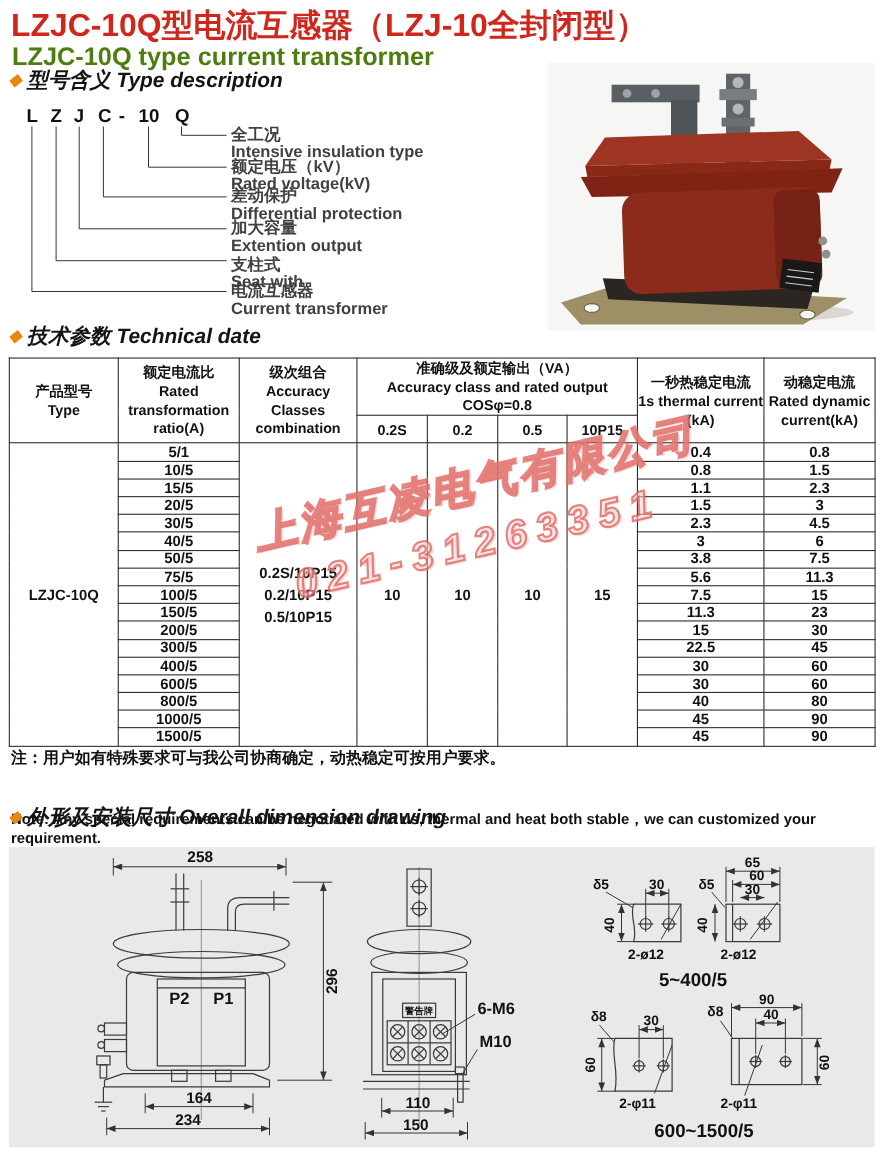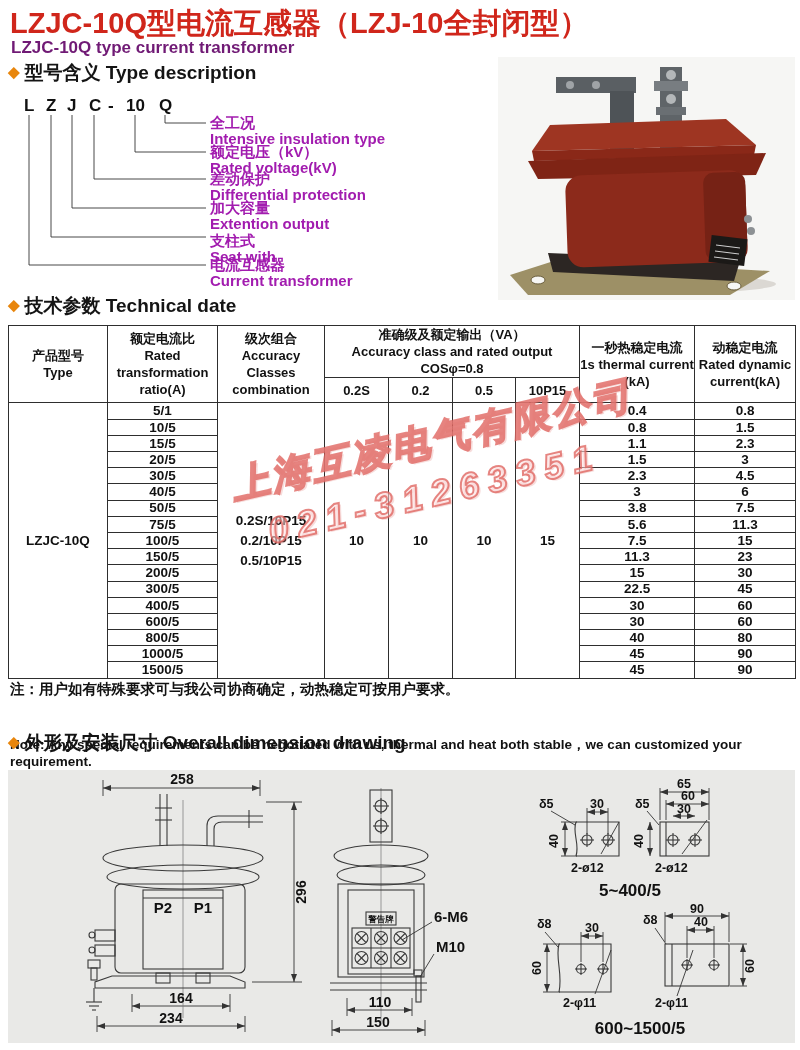--- a/index.html
+++ b/index.html
@@ -1,27 +1,27 @@
 <!DOCTYPE html>
 <html><head>
 <meta charset="utf-8">
 <style>
   html,body{margin:0;padding:0;background:#fff;}
   .page{position:relative;width:800px;height:1050px;background:#ffffff;
         font-family:"Liberation Sans",sans-serif;color:#111;overflow:hidden;}
   .abs{position:absolute;}
   .title{left:10px;top:4px;font-size:29px;font-weight:bold;color:#d0261b;white-space:nowrap;}
-  .subtitle{left:11px;top:38px;font-size:17px;font-weight:bold;color:#701a75;}
-  .section{font-size:19px;font-weight:bold;color:#141414;white-space:nowrap;}
+  .subtitle{left:11px;top:38px;font-size:23px;font-weight:bold;color:#4d7c0f;}
+  .section{font-size:19px;font-weight:bold;color:#141414;white-space:nowrap;font-style:italic;}
   .section .diamond{color:#e8860d;font-size:15px;margin-right:5px;vertical-align:2px;}
   .s1{left:8px;top:60px;}
   .s2{left:8px;top:293px;}
   .s3{left:8px;top:730px;}
   .letter{position:absolute;font-size:17px;font-weight:bold;color:#111;}
-  .pair{position:absolute;left:210px;line-height:16px;font-size:15px;font-weight:bold;white-space:nowrap;color:#a21caf;}
+  .pair{position:absolute;left:210px;line-height:16px;font-size:15px;font-weight:bold;white-space:nowrap;color:#404040;}
   .tech{position:absolute;left:8px;top:325px;width:787px;border-collapse:collapse;table-layout:fixed;background:#fff;}
   .tech th,.tech td{border:1.5px solid #2e2e2e;text-align:center;vertical-align:middle;padding:0;}
   .tech thead th{font-size:13px;font-weight:bold;line-height:1.32;white-space:pre-line;}
   .tech thead tr.r1{height:50px;}
   .tech thead tr.r2{height:25px;}
   .tech tbody td{height:15.2px;font-size:13.5px;font-weight:bold;line-height:1;}
   .combo div{line-height:20px;font-size:13.5px;font-weight:bold;}
   .watermark{left:226px;top:462px;transform:rotate(-13deg);transform-origin:0 0;
              font-weight:bold;font-style:italic;white-space:nowrap;z-index:6;
              color:rgba(253,224,224,0.5);-webkit-text-stroke:2px rgba(223,100,95,0.78);

